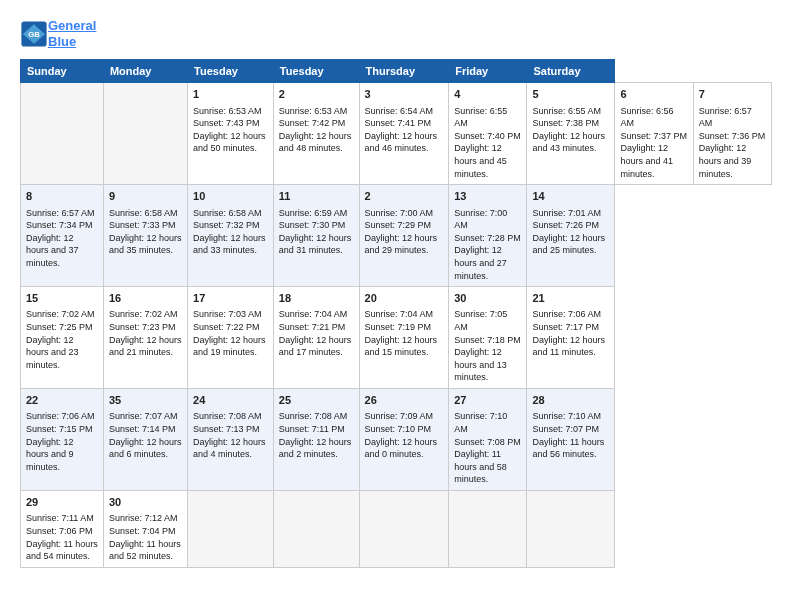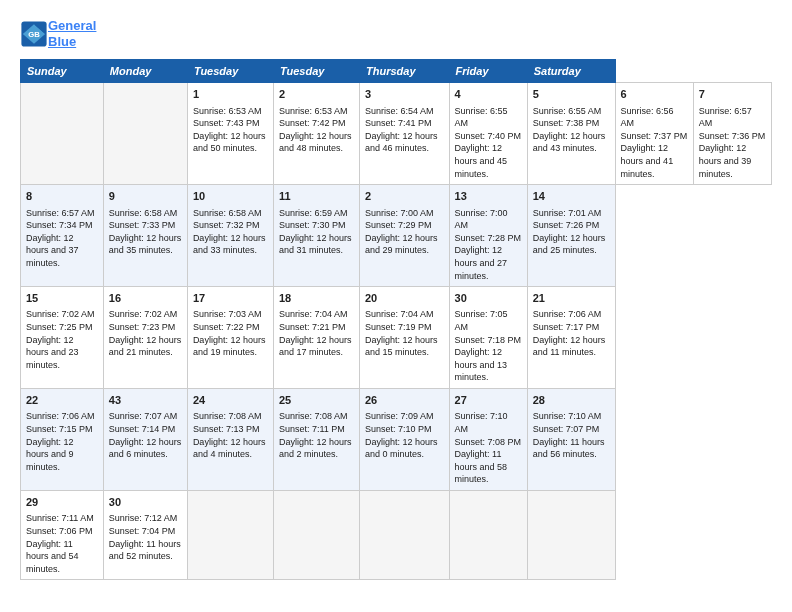--- a/index.html
+++ b/index.html
@@ -54,21 +54,20 @@
       color: #444;
     }
     table {
       width: 100%;
       border-collapse: collapse;
       font-size: 9.5px;
     }
     thead tr {
       background: #1a5fa8;
       color: #fff;
-      font-style: italic;
     }
     thead th {
       padding: 5px 6px;
       font-weight: bold;
       font-size: 11px;
       border: 1px solid #1a5fa8;
       text-align: left;
     }
     tbody tr {
       vertical-align: top;
@@ -158,21 +157,21 @@
           <td><span class="day-num">15</span>Sunrise: 7:02 AM<br>Sunset: 7:25 PM<br>Daylight: 12 hours and 23 minutes.</td>
           <td><span class="day-num">16</span>Sunrise: 7:02 AM<br>Sunset: 7:23 PM<br>Daylight: 12 hours and 21 minutes.</td>
           <td><span class="day-num">17</span>Sunrise: 7:03 AM<br>Sunset: 7:22 PM<br>Daylight: 12 hours and 19 minutes.</td>
           <td><span class="day-num">18</span>Sunrise: 7:04 AM<br>Sunset: 7:21 PM<br>Daylight: 12 hours and 17 minutes.</td>
           <td><span class="day-num">20</span>Sunrise: 7:04 AM<br>Sunset: 7:19 PM<br>Daylight: 12 hours and 15 minutes.</td>
           <td><span class="day-num">30</span>Sunrise: 7:05 AM<br>Sunset: 7:18 PM<br>Daylight: 12 hours and 13 minutes.</td>
           <td><span class="day-num">21</span>Sunrise: 7:06 AM<br>Sunset: 7:17 PM<br>Daylight: 12 hours and 11 minutes.</td>
         </tr>
         <tr>
           <td><span class="day-num">22</span>Sunrise: 7:06 AM<br>Sunset: 7:15 PM<br>Daylight: 12 hours and 9 minutes.</td>
-          <td><span class="day-num">43</span>Sunrise: 7:07 AM<br>Sunset: 7:14 PM<br>Daylight: 12 hours and 6 minutes.</td>
+          <td><span class="day-num">35</span>Sunrise: 7:07 AM<br>Sunset: 7:14 PM<br>Daylight: 12 hours and 6 minutes.</td>
           <td><span class="day-num">24</span>Sunrise: 7:08 AM<br>Sunset: 7:13 PM<br>Daylight: 12 hours and 4 minutes.</td>
           <td><span class="day-num">25</span>Sunrise: 7:08 AM<br>Sunset: 7:11 PM<br>Daylight: 12 hours and 2 minutes.</td>
           <td><span class="day-num">26</span>Sunrise: 7:09 AM<br>Sunset: 7:10 PM<br>Daylight: 12 hours and 0 minutes.</td>
           <td><span class="day-num">27</span>Sunrise: 7:10 AM<br>Sunset: 7:08 PM<br>Daylight: 11 hours and 58 minutes.</td>
           <td><span class="day-num">28</span>Sunrise: 7:10 AM<br>Sunset: 7:07 PM<br>Daylight: 11 hours and 56 minutes.</td>
         </tr>
         <tr>
           <td><span class="day-num">29</span>Sunrise: 7:11 AM<br>Sunset: 7:06 PM<br>Daylight: 11 hours and 54 minutes.</td>
           <td><span class="day-num">30</span>Sunrise: 7:12 AM<br>Sunset: 7:04 PM<br>Daylight: 11 hours and 52 minutes.</td>
           <td class="empty"></td>

